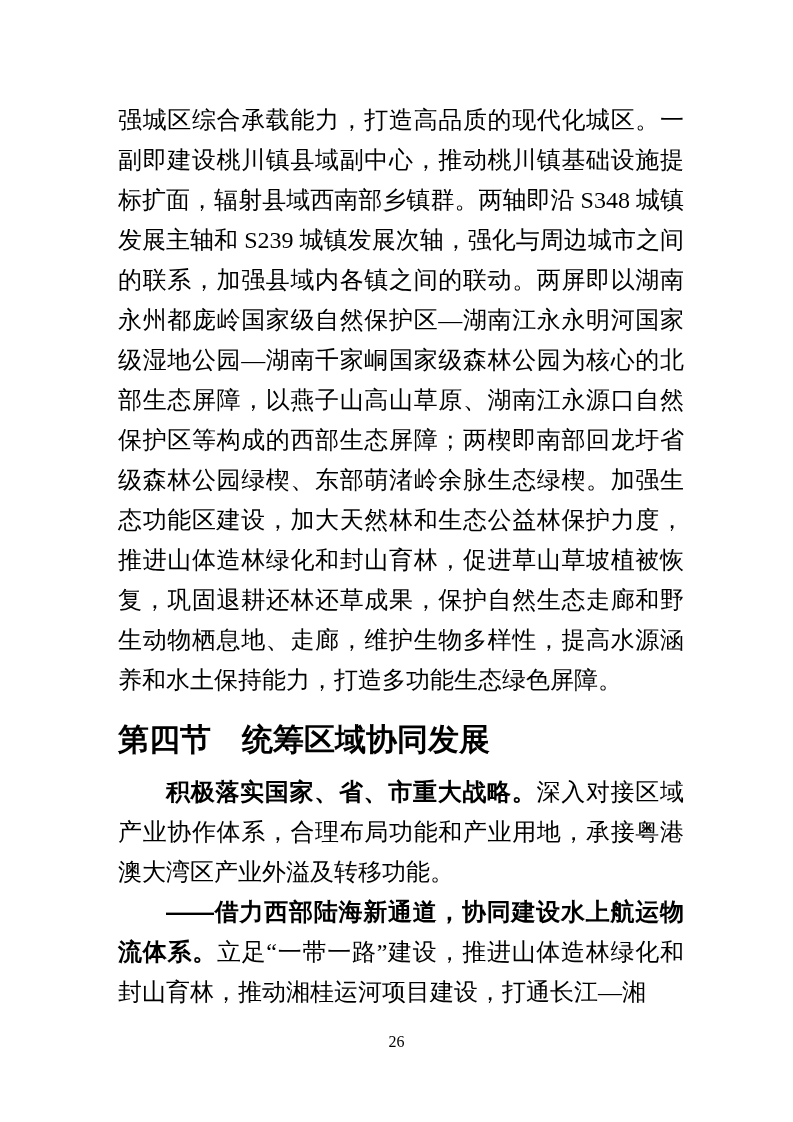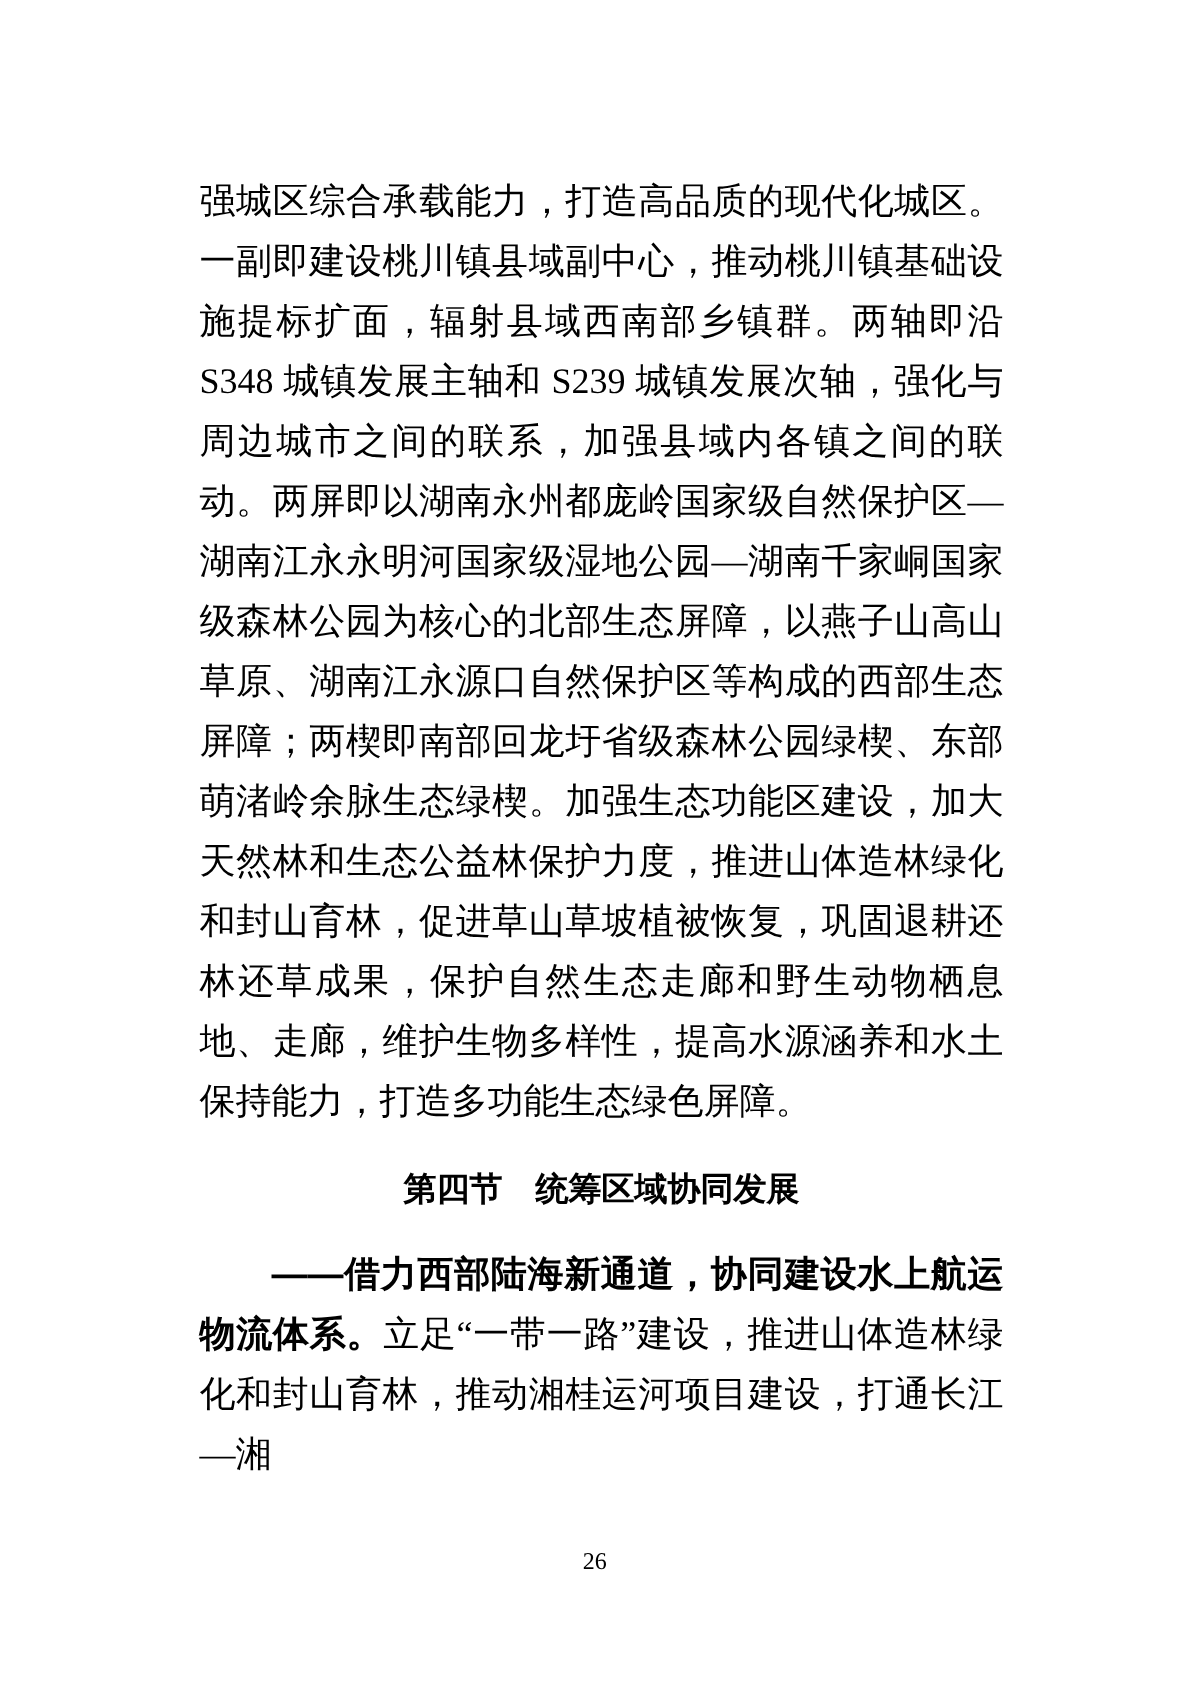--- a/index.html
+++ b/index.html
@@ -16,58 +16,58 @@
     font-family: "Liberation Serif", "DejaVu Serif", serif;
     color: #000000;
   }
   .content {
     position: absolute;
     left: 118px;
     top: 100px;
     width: 566px;
   }
   .para {
-    margin: 15px;
+    margin: 0;
     font-size: 24px;
     line-height: 40px;
     text-align: justify;
     letter-spacing: 0;
     word-break: normal;
   }
   .para.indent {
     text-indent: 48px;
   }
   .run { font-weight: 400; }
   .run-bold {
     font-weight: 700;
     font-family: "Liberation Sans", "DejaVu Sans", sans-serif;
   }
   .heading {
     margin: 20px 0 12px 0;
-    font-size: 22px;
+    font-size: 31px;
     line-height: 40px;
     font-weight: 700;
-    text-align: center;
-    font-family: Liberation Mono, monospace;
+    font-family: Liberation Serif, serif;
   }
   .page-number {
     position: absolute;
     top: 1032px;
     left: 0;
     width: 100%;
     text-align: center;
     font-size: 16px;
     line-height: 20px;
     font-family: "Liberation Serif", "DejaVu Serif", serif;
     color: #000000;
   }
 </style>
 </head>
 <body>
 
 <div class="page">
   <div class="content" id="blocks">
       <p class="para"><span class="run">强城区综合承载能力，打造高品质的现代化城区。一副即建设桃川镇县域副中心，推动桃川镇基础设施提标扩面，辐射县域西南部乡镇群。两轴即沿 S348 城镇发展主轴和 S239 城镇发展次轴，强化与周边城市之间的联系，加强县域内各镇之间的联动。两屏即以湖南永州都庞岭国家级自然保护区—湖南江永永明河国家级湿地公园—湖南千家峒国家级森林公园为核心的北部生态屏障，以燕子山高山草原、湖南江永源口自然保护区等构成的西部生态屏障；两楔即南部回龙圩省级森林公园绿楔、东部萌渚岭余脉生态绿楔。加强生态功能区建设，加大天然林和生态公益林保护力度，推进山体造林绿化和封山育林，促进草山草坡植被恢复，巩固退耕还林还草成果，保护自然生态走廊和野生动物栖息地、走廊，维护生物多样性，提高水源涵养和水土保持能力，打造多功能生态绿色屏障。</span></p>
       <div class="heading">第四节　统筹区域协同发展</div>
+      <p class="para indent"><span class="run run-bold">积极落实国家、省、市重大战略。</span><span class="run">深入对接区域产业协作体系，合理布局功能和产业用地，承接粤港澳大湾区产业外溢及转移功能。</span></p>
       <p class="para indent"><span class="run run-bold">——借力西部陆海新通道，协同建设水上航运物流体系。</span><span class="run">立足“一带一路”建设，推进山体造林绿化和封山育林，推动湘桂运河项目建设，打通长江—湘</span></p>
     </div>
   <div class="page-number">26</div>
 </div>
 
 </body></html>

